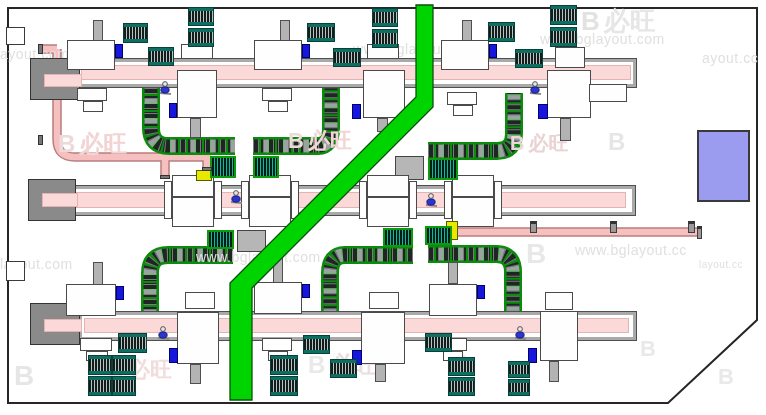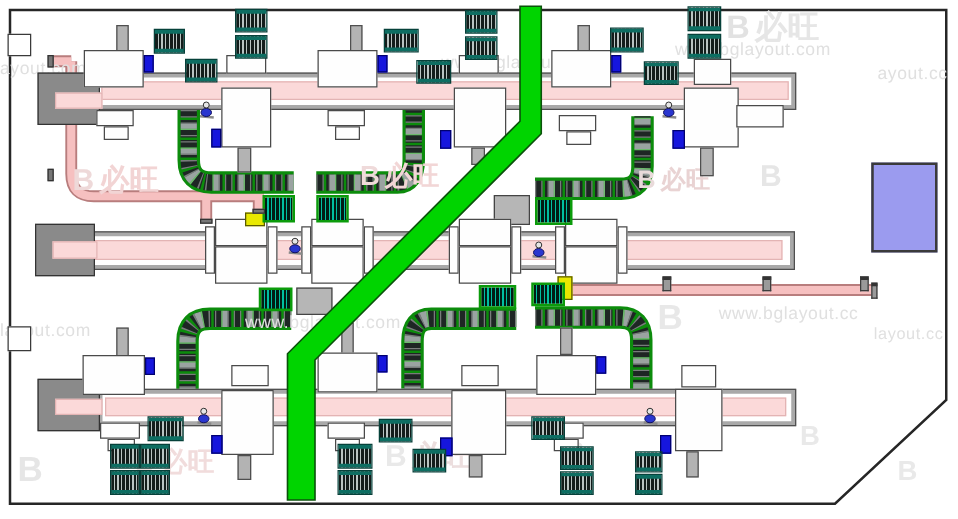--- a/index.html
+++ b/index.html
@@ -78,21 +78,21 @@
       </g>
     </svg>
   <div id="wm-layer">
       <div class="wm-text" style="left: 0px; top: 46px; font-size: 14px;">ayout.com</div>
       <div class="wm-text" style="left: 353px; top: 41px; font-size: 14px;">www.bglayout.com</div>
       <div class="wm-text" style="left: 540px; top: 31px; font-size: 14px;">www.bglayout.com</div>
       <div class="wm-text" style="left: 702px; top: 50px; font-size: 14px;">ayout.cc</div>
       <div class="wm-text" style="left: 0px; top: 256px; font-size: 14px;">layout.com</div>
       <div class="wm-text" style="left: 196px; top: 249px; font-size: 14px;">www.bglayout.com</div>
       <div class="wm-text" style="left: 575px; top: 242px; font-size: 14px;">www.bglayout.cc</div>
-      <div class="wm-text" style="left: 699px; top: 259px; font-size: 13px;">layout.cc</div>
+      <div class="wm-text" style="left: 699px; top: 259px; font-size: 10px;">layout.cc</div>
       <div class="wm-logo" style="left: 581px; top: 4px; font-size: 26px;"><span class="wm-b" style="color: rgb(226, 226, 226);">B</span><span class="wm-cn" style="color: rgb(230, 230, 230);">必旺</span></div>
       <div class="wm-logo" style="left: 58px; top: 128px; font-size: 24px;"><span class="wm-b" style="color: rgb(238, 217, 217);">B</span><span class="wm-cn" style="color: rgb(242, 212, 212);">必旺</span></div>
       <div class="wm-logo" style="left: 288px; top: 126px; font-size: 22px;"><span class="wm-b" style="color: rgb(239, 218, 218);">B</span><span class="wm-cn" style="color: rgb(242, 214, 214);">必旺</span></div>
       <div class="wm-logo" style="left: 510px; top: 130px; font-size: 20px;"><span class="wm-b" style="color: rgb(233, 218, 218);">B</span><span class="wm-cn" style="color: rgb(233, 211, 211);">必旺</span></div>
       <div class="wm-logo" style="left: 608px; top: 128px; font-size: 24px;"><span class="wm-b" style="color: rgb(230, 230, 230);">B</span></div>
       <div class="wm-logo" style="left: 526px; top: 238px; font-size: 28px;"><span class="wm-b" style="color: rgb(232, 232, 232);">B</span></div>
       <div class="wm-logo" style="left: 14px; top: 360px; font-size: 28px;"><span class="wm-b" style="color: rgb(230, 230, 230);">B</span></div>
       <div class="wm-logo" style="left: 108px; top: 355px; font-size: 22px;"><span class="wm-b" style="color: rgb(239, 224, 224);">B</span><span class="wm-cn" style="color: rgb(241, 220, 220);">必旺</span></div>
       <div class="wm-logo" style="left: 308px; top: 349px; font-size: 24px;"><span class="wm-b" style="color: rgb(233, 233, 233);">B</span><span class="wm-cn" style="color: rgb(236, 222, 222);">必旺</span></div>
       <div class="wm-logo" style="left: 452px; top: 349px; font-size: 22px;"><span class="wm-b" style="color: rgb(233, 233, 233);">B</span></div>

